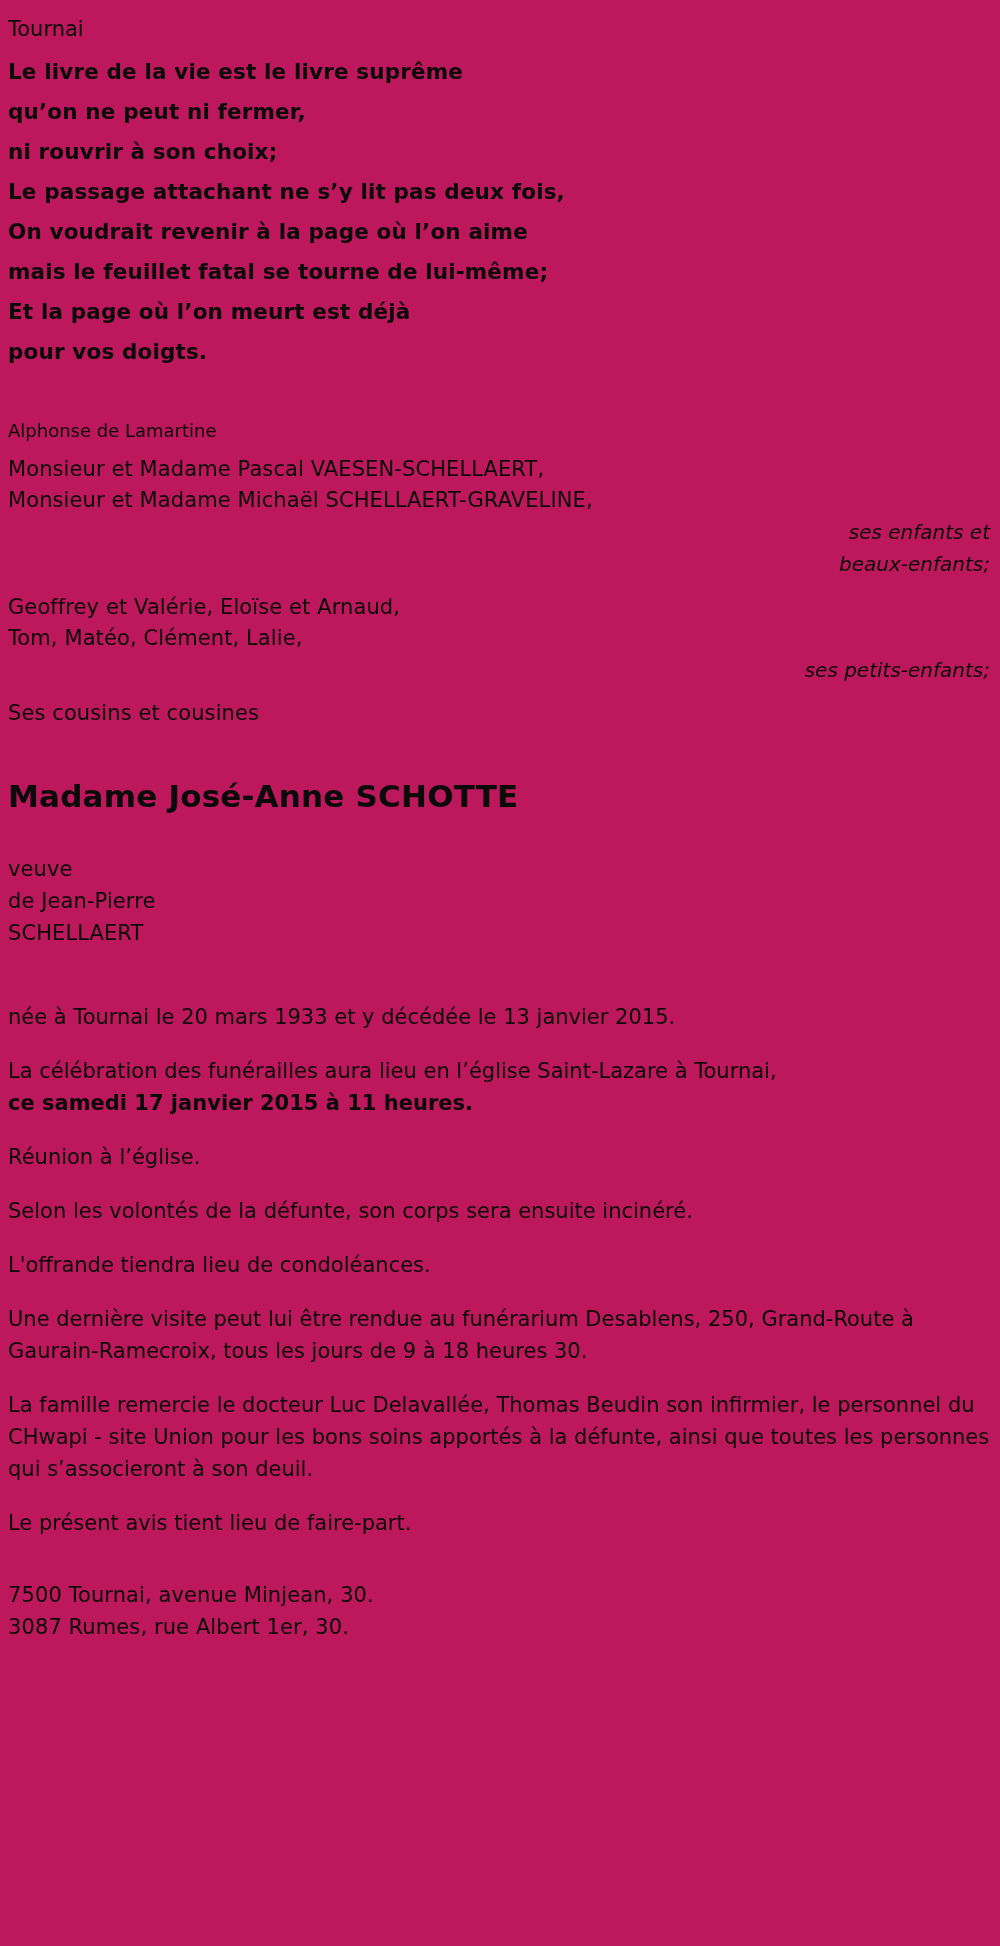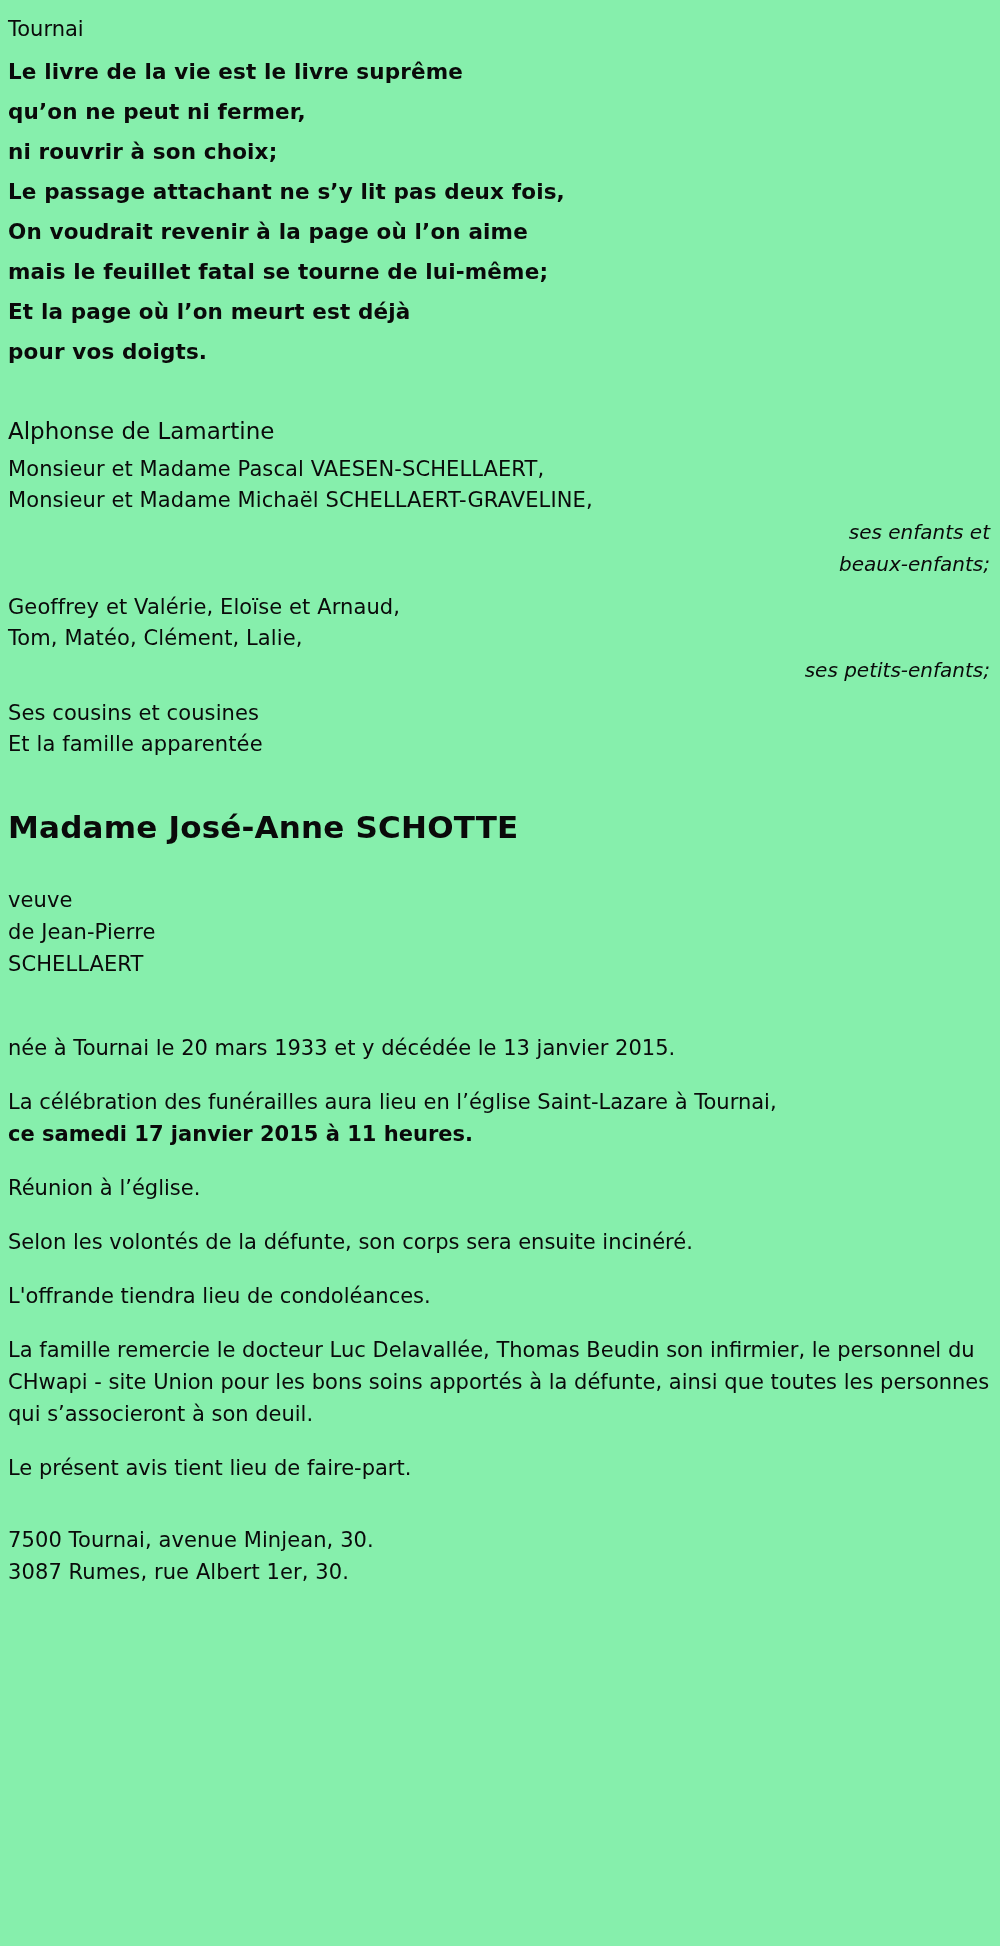--- a/index.html
+++ b/index.html
@@ -10,21 +10,21 @@
   }
   body {
     font-family: "DejaVu Sans", "Liberation Sans", sans-serif;
     color: #0a0a0a;
     -webkit-font-smoothing: antialiased;
   }
   .page {
     position: relative;
     width: 1000px;
     min-height: 1946px;
-    background: #86efac;
+    background: #be185d;
     box-sizing: border-box;
     padding: 14px 8px 10px 8px;
     overflow: hidden;
   }
 
   
   .line {
     font-size: 21px;
     line-height: 32px;
     letter-spacing: 0.1px;
@@ -40,21 +40,21 @@
   .poem {
     margin: 0 0 6px 0;
   }
   .poem .verse {
     font-weight: bold;
     font-size: 21.5px;
     line-height: 40px;
     letter-spacing: 0.15px;
   }
   .attribution {
-    font-size: 23px;
+    font-size: 18px;
     line-height: 30px;
     margin-top: 44px;
     margin-bottom: 8px;
   }
 
   
   .roster {
     margin: 0 0 6px 0;
   }
   .roster-group {
@@ -160,21 +160,20 @@
       <div class="roster-role">
         <span class="role-line">ses petits-enfants;</span>
       </div>
     </div>
 
     <div class="spacer-12"></div>
 
     <div class="roster-group">
       <div class="roster-names">
         <div class="line">Ses cousins et cousines</div>
-        <div class="line">Et la famille apparentée</div>
       </div>
     </div>
 
   </div>
 
 
   <div class="deceased-name">Madame José-Anne SCHOTTE</div>
 
   <div class="widow-block">
     <div class="line">veuve</div>
@@ -182,20 +181,21 @@
     <div class="line">SCHELLAERT</div>
   </div>
 
   <div class="details">
     <p>née à Tournai le 20 mars 1933 et y décédée le 13 janvier 2015.</p>
     <p class="tight">La célébration des funérailles aura lieu en l’église Saint-Lazare à Tournai,</p>
     <p><b>ce samedi 17 janvier 2015 à 11 heures.</b></p>
     <p>Réunion à l’église.</p>
     <p>Selon les volontés de la défunte, son corps sera ensuite incinéré.</p>
     <p>L'offrande tiendra lieu de condoléances.</p>
+    <p>Une dernière visite peut lui être rendue au funérarium Desablens, 250, Grand-Route à Gaurain-Ramecroix, tous les jours de 9 à 18 heures 30.</p>
     <p>La famille remercie le docteur Luc Delavallée, Thomas Beudin son infirmier, le personnel du CHwapi - site Union pour les bons soins apportés à la défunte, ainsi que toutes les personnes qui s’associeront à son deuil.</p>
     <p>Le présent avis tient lieu de faire-part.</p>
   </div>
 
   <div class="addresses">
     <div class="line">7500 Tournai, avenue Minjean, 30.</div>
     <div class="line">3087 Rumes, rue Albert 1er, 30.</div>
   </div>
 
 </div>

